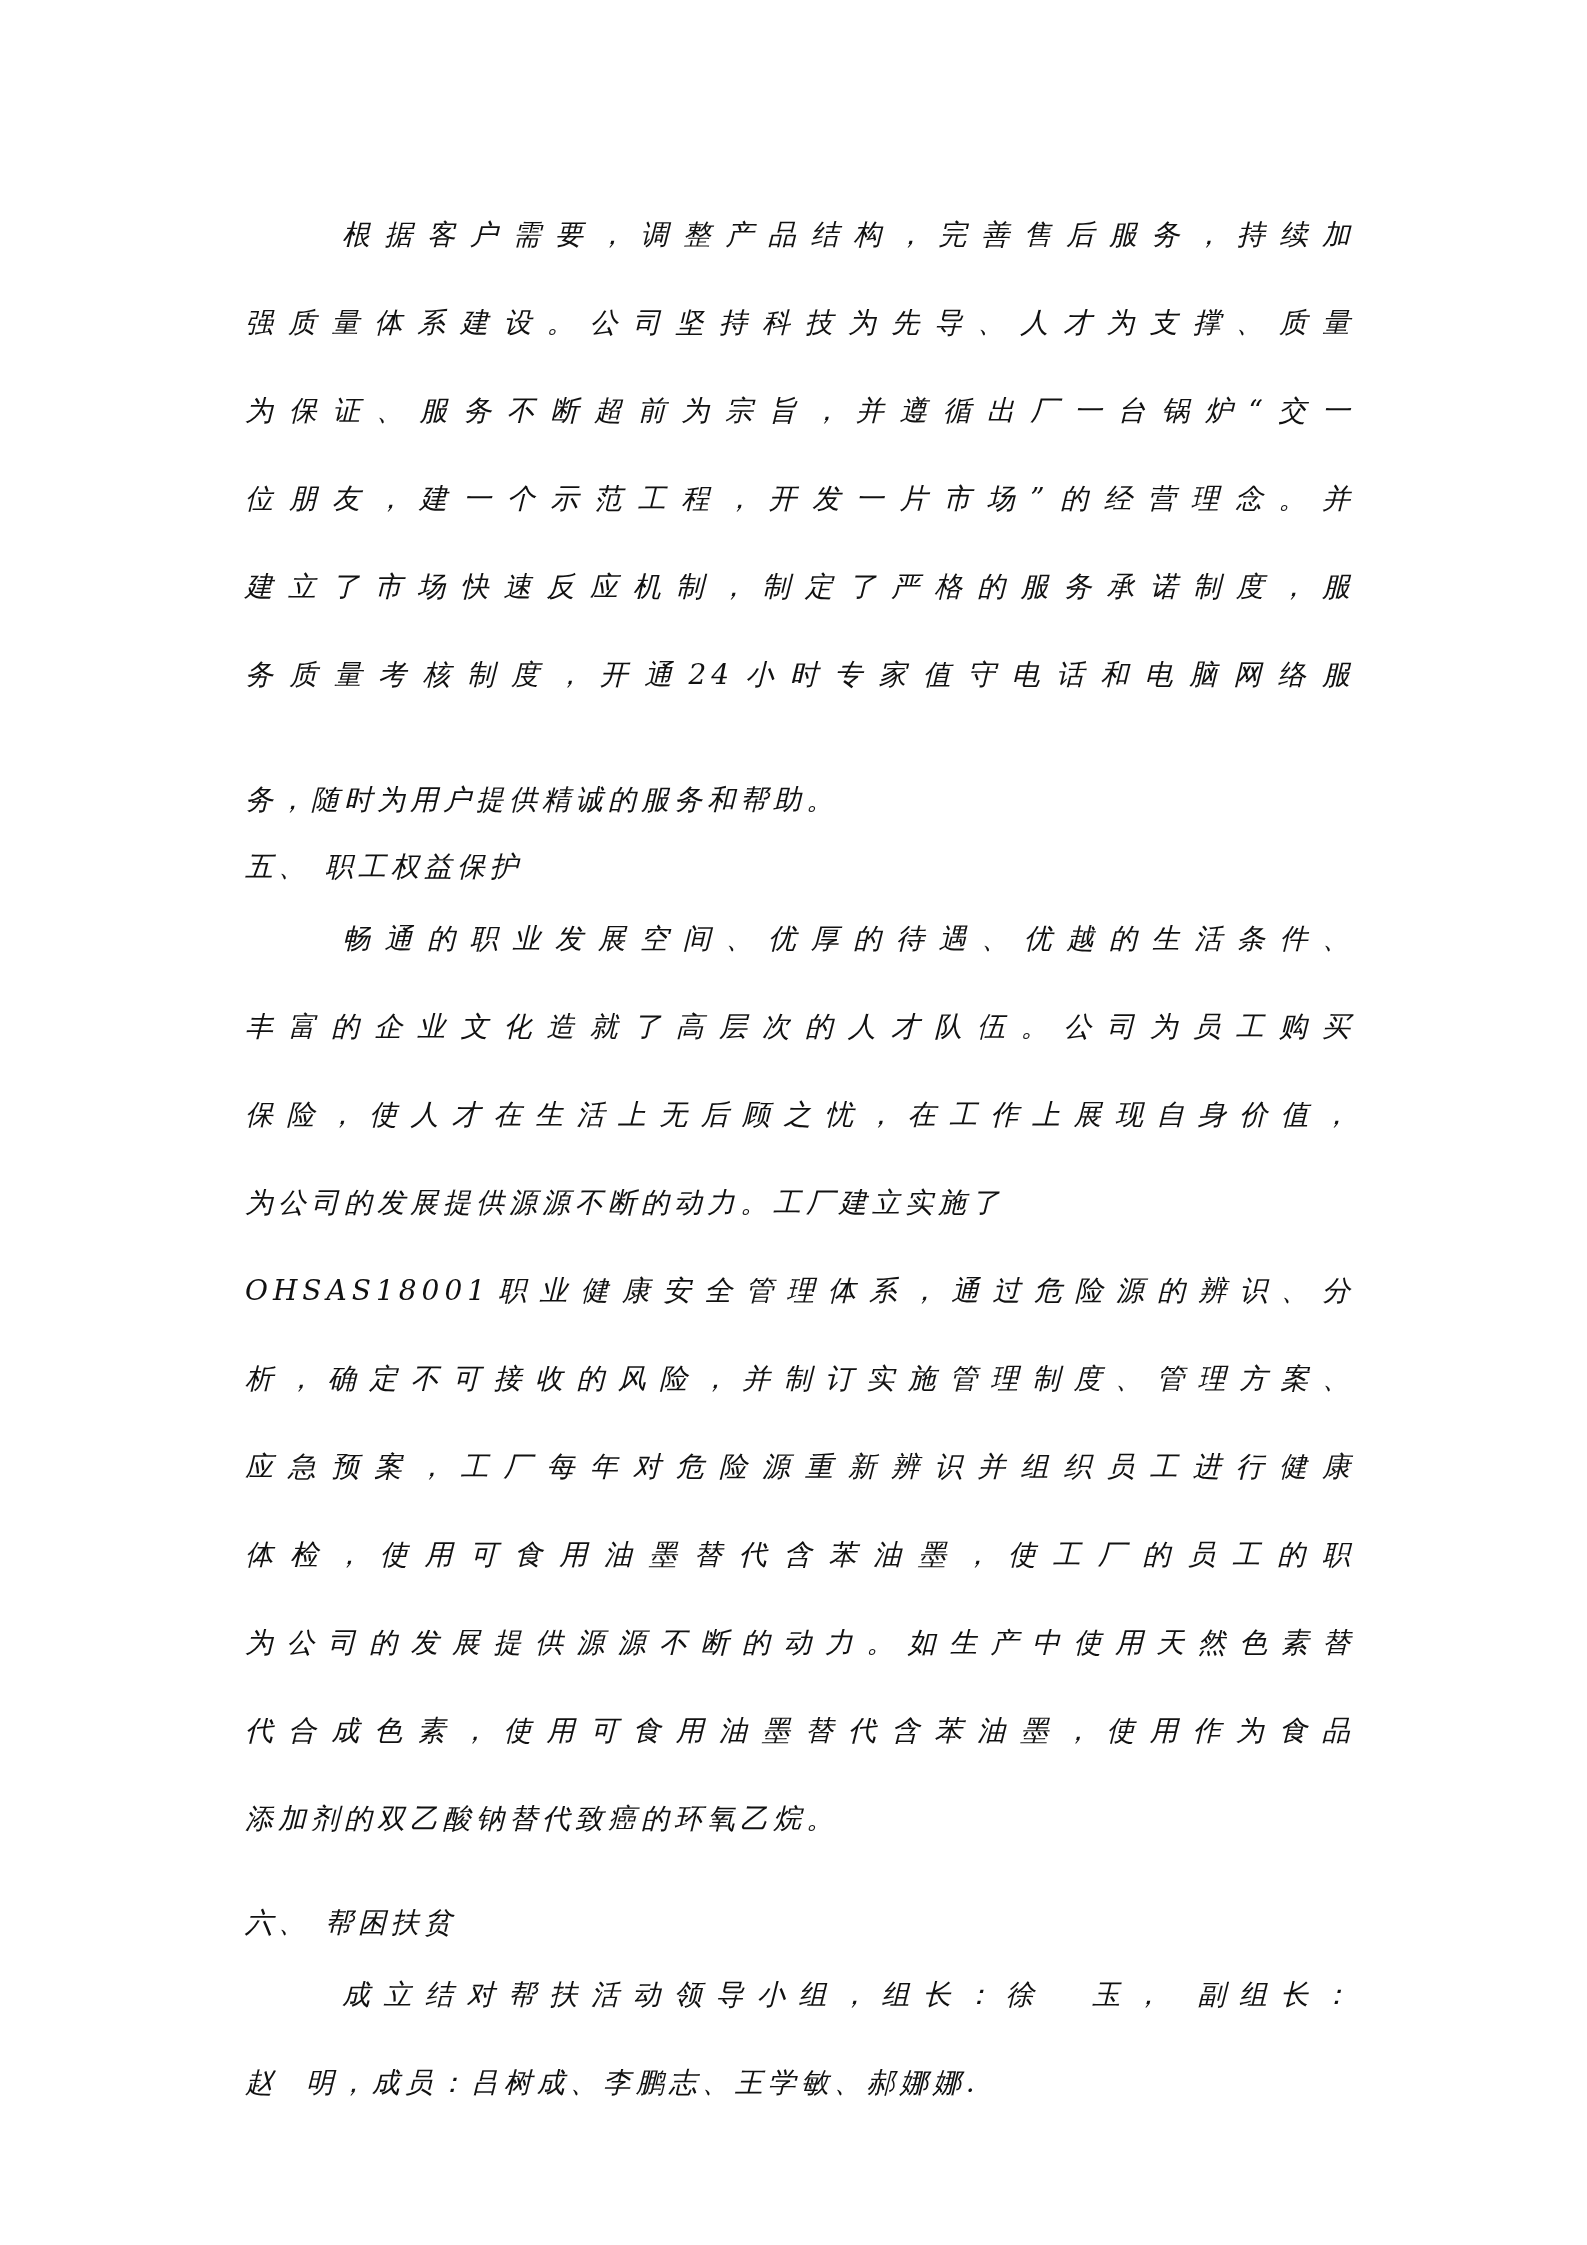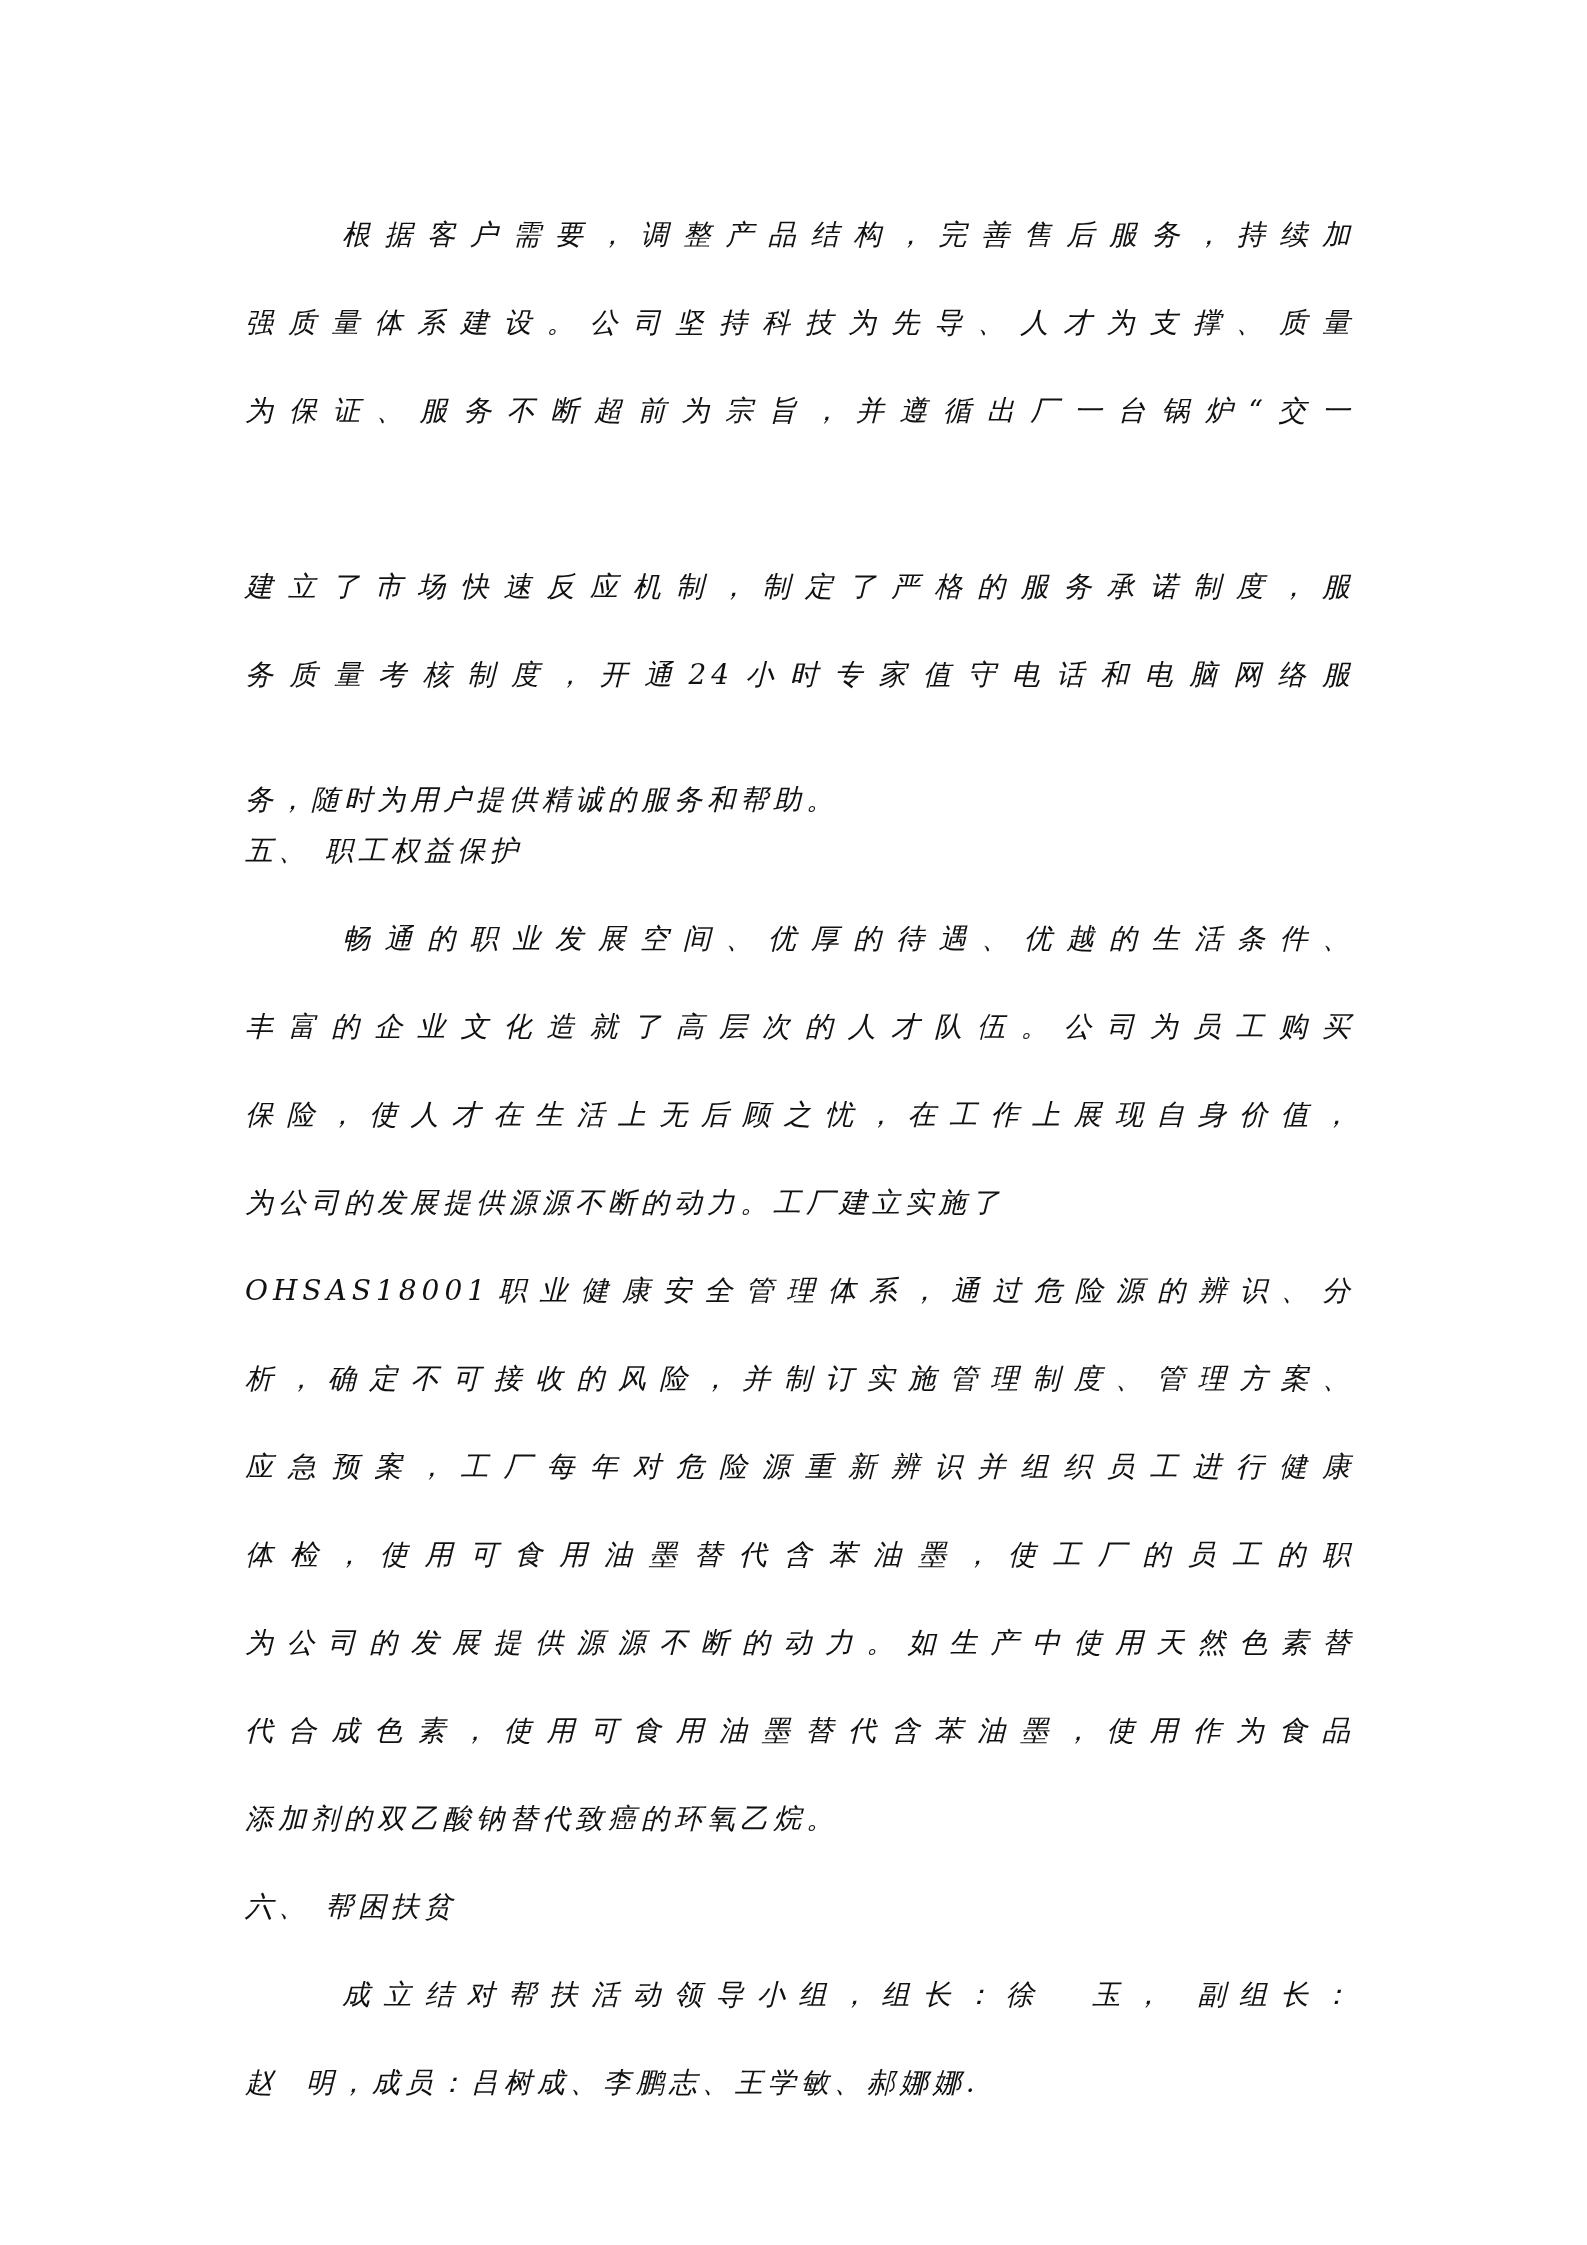--- a/index.html
+++ b/index.html
@@ -30,30 +30,31 @@
     line-height: 60px;
     white-space: nowrap;
     letter-spacing: 5px;
     font-style: italic;
   }
   .justify {
     text-align: justify;
     text-align-last: justify;
   }
   .indent { left: 342px; width: 1013px; }
-  .heading { letter-spacing: 5px; }
+  .heading { letter-spacing: 5px; margin-top: 16px; }
 </style>
 </head>
 <body>
 
 <div class="page">
 
   <div class="line indent justify" style="top:205px">根据客户需要，调整产品结构，完善售后服务，持续加</div>
   <div class="line justify" style="top:293px">强质量体系建设。公司坚持科技为先导、人才为支撑、质量</div>
   <div class="line justify" style="top:381px">为保证、服务不断超前为宗旨，并遵循出厂一台锅炉“交一</div>
+  <div class="line justify" style="top:469px">位朋友，建一个示范工程，开发一片市场”的经营理念。并</div>
   <div class="line justify" style="top:557px">建立了市场快速反应机制，制定了严格的服务承诺制度，服</div>
   <div class="line justify" style="top:645px">务质量考核制度，开通24小时专家值守电话和电脑网络服</div>
   <div class="line" style="top:770px">务，随时为用户提供精诚的服务和帮助。</div>
 
   <div class="line heading" style="top:821px">五、 职工权益保护</div>
   <div class="line indent justify" style="top:909px">畅通的职业发展空间、优厚的待遇、优越的生活条件、</div>
   <div class="line justify" style="top:997px">丰富的企业文化造就了高层次的人才队伍。公司为员工购买</div>
   <div class="line justify" style="top:1085px">保险，使人才在生活上无后顾之忧，在工作上展现自身价值，</div>
   <div class="line" style="top:1173px">为公司的发展提供源源不断的动力。工厂建立实施了</div>
   <div class="line justify" style="top:1261px">OHSAS18001职业健康安全管理体系，通过危险源的辨识、分</div>

